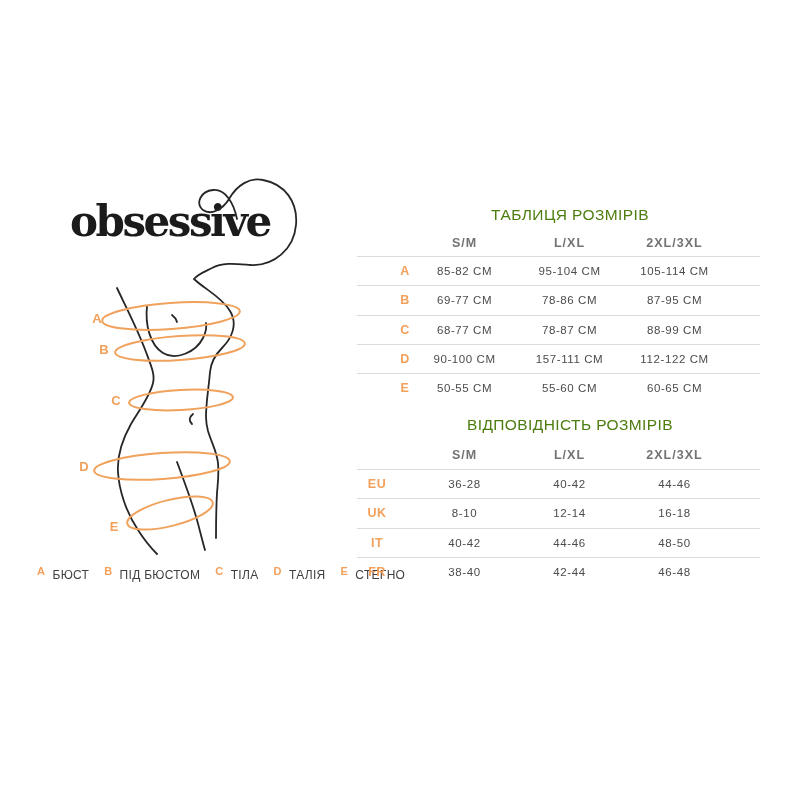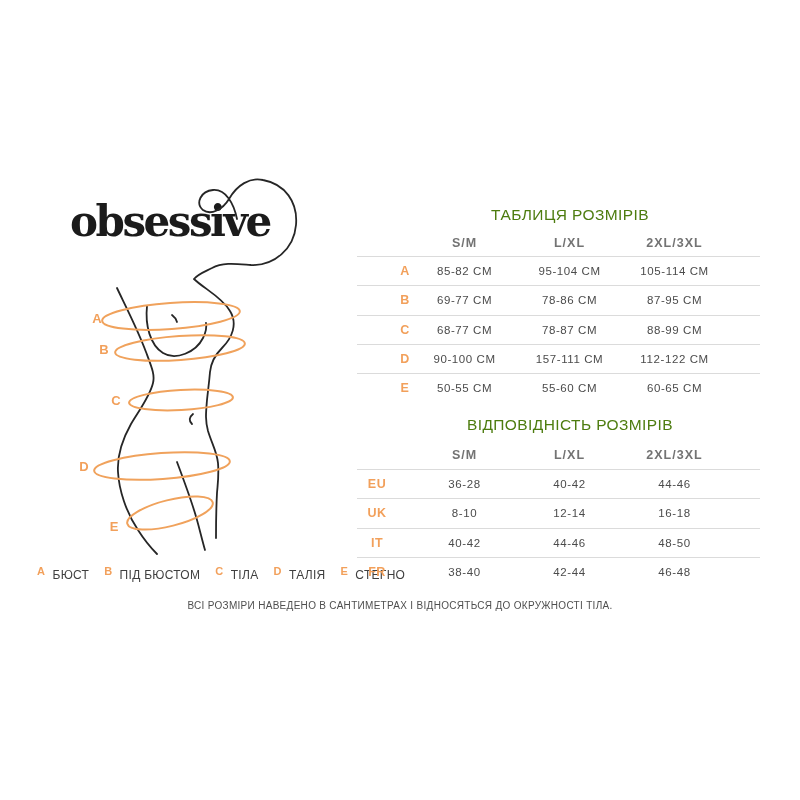--- a/index.html
+++ b/index.html
@@ -191,15 +191,14 @@
       <span class="cell">48-50</span>
     </div>
     <div class="trow">
       <span class="rlabel">FR</span>
       <span class="cell">38-40</span>
       <span class="cell">42-44</span>
       <span class="cell">46-48</span>
     </div>
   </div>
 
-  <div class="footnote">ВСІ РОЗМІРИ НАВЕДЕНО В САНТИМЕТРАХ І ВІДНОСЯТЬСЯ ДО ОКРУЖНОСТІ ТІЛА.</div>
 
 </div>
 
 </body></html>

